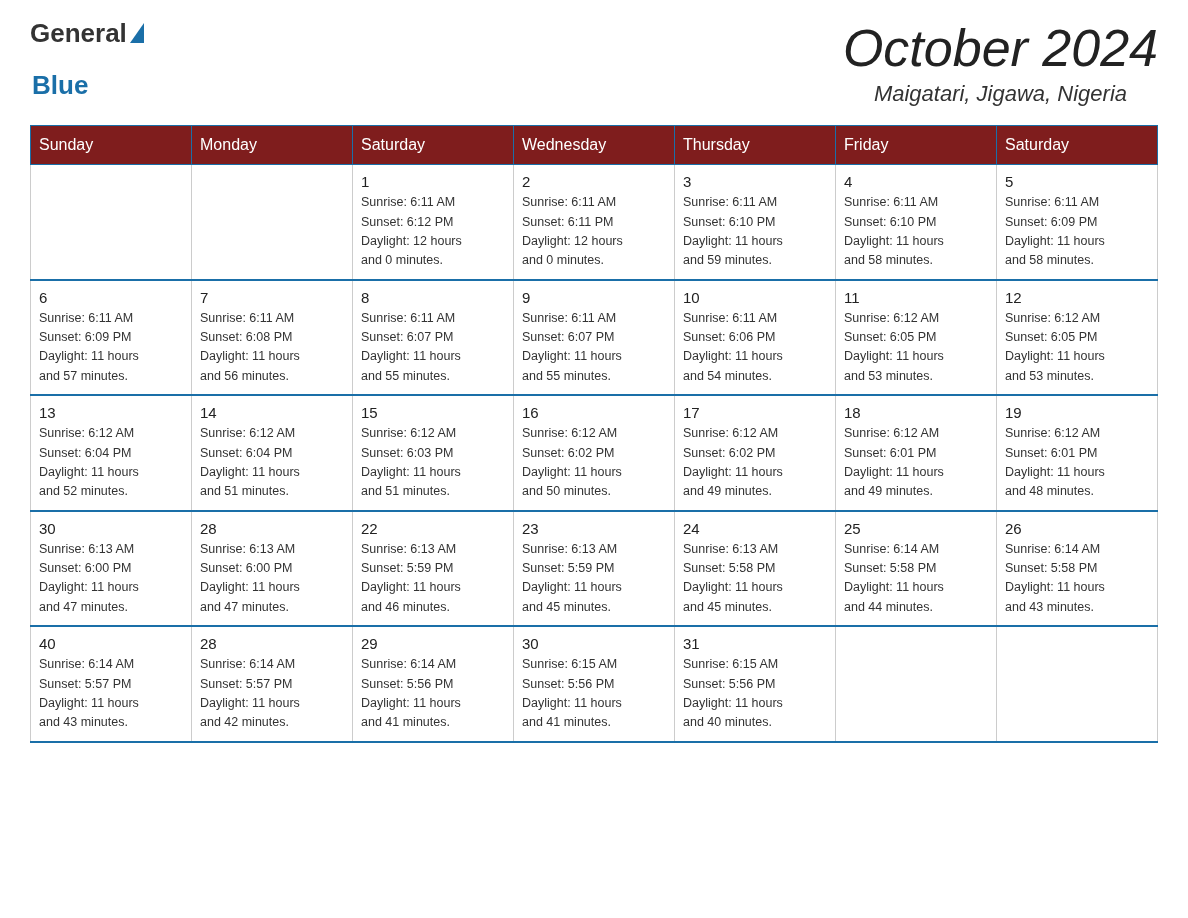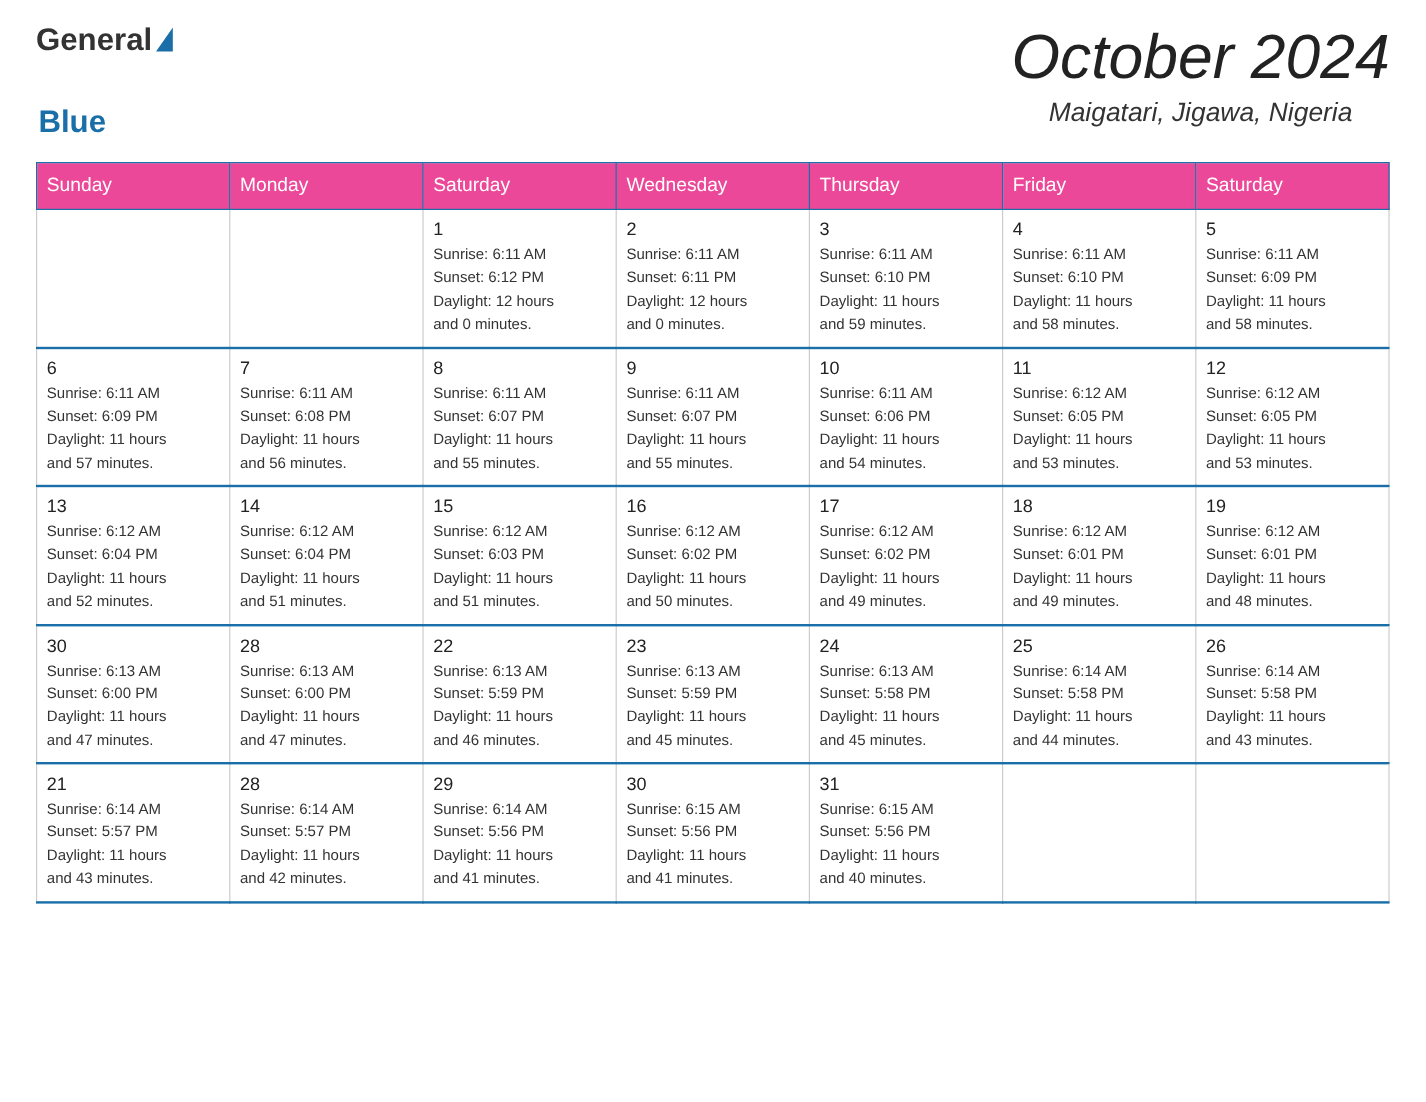--- a/index.html
+++ b/index.html
@@ -37,21 +37,21 @@
       height: 0;
       border-left: 14px solid transparent;
       border-bottom: 20px solid #1a6fa8;
       margin-left: 3px;
       display: inline-block;
     }
     .logo-blue {
       color: #1a6fa8;
       font-size: 26px;
       font-weight: bold;
-      margin-top: 18px;
+      margin-top: 2px;
       margin-left: 2px;
     }
     .logo-bottom {
       display: flex;
       align-items: center;
       margin-top: -2px;
     }
     .title-block {
       text-align: center;
       font-style: italic;
@@ -67,21 +67,21 @@
       color: #333;
       font-weight: normal;
       margin-top: 4px;
     }
     table {
       width: 100%;
       border-collapse: collapse;
       table-layout: fixed;
     }
     thead tr th {
-      background-color: #ec4899;
+      background-color: #7f1d1d;
       color: #fff;
       padding: 10px 8px;
       font-size: 16px;
       font-weight: normal;
       text-align: left;
       border: 1px solid #1a6fa8;
     }
     tbody tr td {
       vertical-align: top;
       padding: 8px;
@@ -324,21 +324,21 @@
         <td>
           <div class="day-num">26</div>
           <div class="day-info" style="white-space: pre-line;">Sunrise: 6:14 AM
 Sunset: 5:58 PM
 Daylight: 11 hours
 and 43 minutes.</div>
         </td>
       </tr>
       <tr>
         <td>
-          <div class="day-num">21</div>
+          <div class="day-num">40</div>
           <div class="day-info" style="white-space: pre-line;">Sunrise: 6:14 AM
 Sunset: 5:57 PM
 Daylight: 11 hours
 and 43 minutes.</div>
         </td>
         <td>
           <div class="day-num">28</div>
           <div class="day-info" style="white-space: pre-line;">Sunrise: 6:14 AM
 Sunset: 5:57 PM
 Daylight: 11 hours

